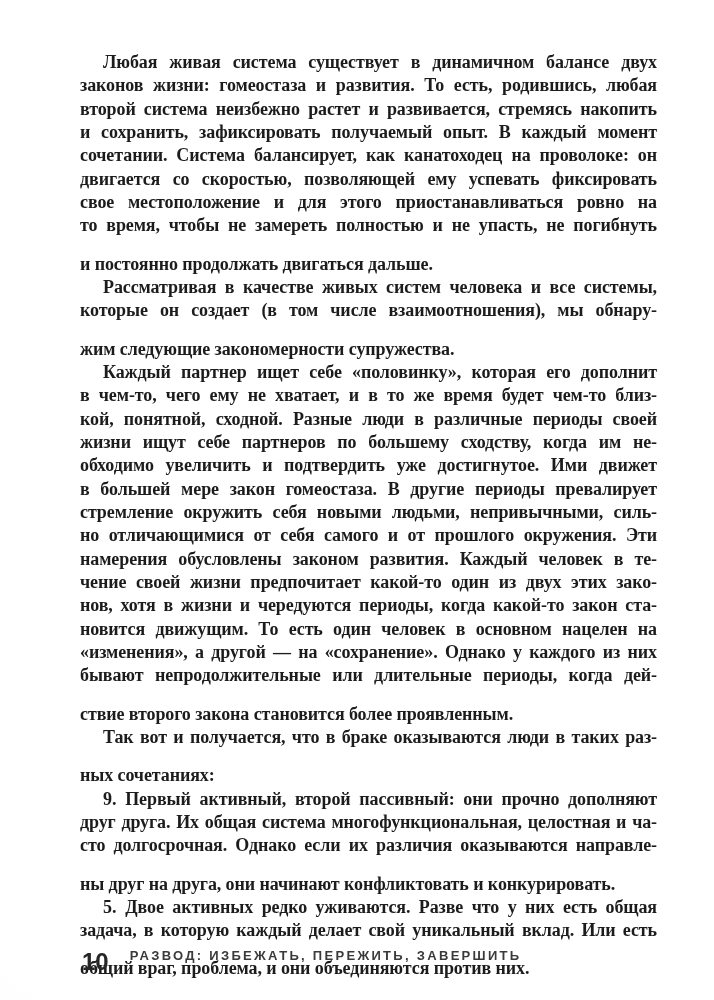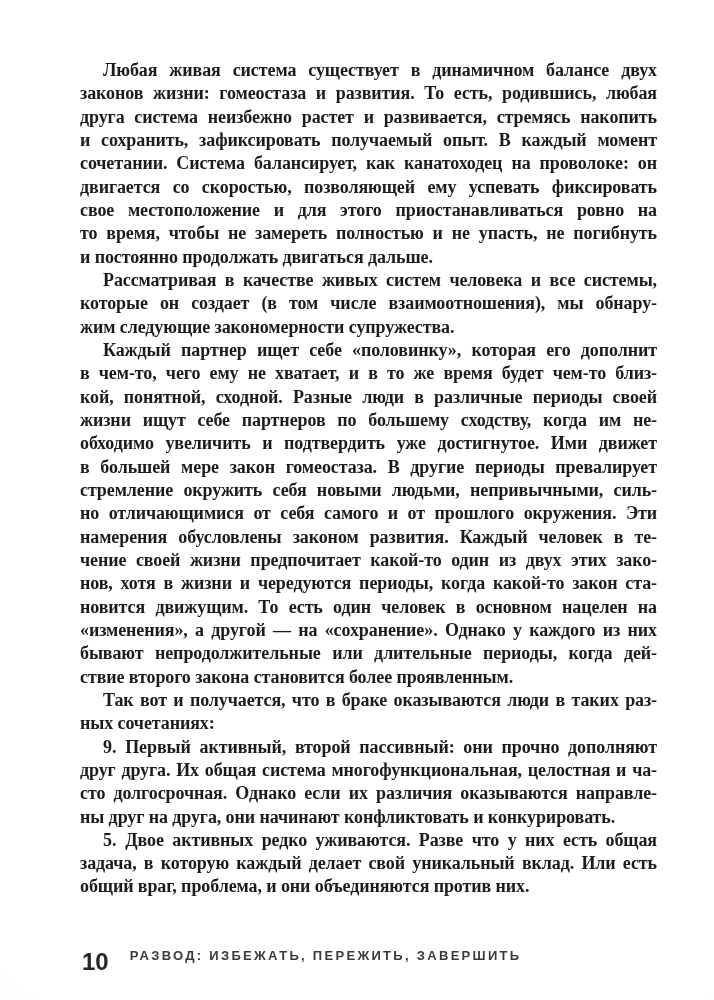--- a/index.html
+++ b/index.html
@@ -11,36 +11,36 @@
     position: relative;
     width: 714px;
     height: 1000px;
     margin: 0 auto;
     background: radial-gradient(130% 105% at 52% 46%, #ffffff 62%, #f2f2f1 92%, #ebebea 100%);
     overflow: hidden;
   }
   .text-block {
     position: absolute;
     left: 80px;
-    top: 59px;
+    top: 51px;
     width: 577px;
     font-family: "Liberation Serif", "DejaVu Serif", serif;
     font-weight: 600;
     font-size: 18px;
     line-height: 23.33px;
     color: #1c1c1c;
     letter-spacing: -0.1px;
   }
   .para { margin: 0; }
   .para .line {
     text-align: justify;
     text-align-last: justify;
   }
   .para .line.first { text-indent: 23px; }
-  .para .line.last  { text-align-last: left; }
+  .para .line.last  { text-align-last: left; margin-top: 15px; }
   .footer {
     position: absolute;
     left: 82px;
     top: 948px;
     display: flex;
     align-items: flex-start;
     gap: 21px;
     font-family: "Liberation Sans", "DejaVu Sans", sans-serif;
   }
   .page-num {
@@ -57,21 +57,21 @@
 </style>
 </head>
 <body>
 
 <div class="sheet">
 
   <div class="text-block">
       <div class="para">
         <div class="line first">Любая живая система существует в динамичном балансе двух</div>
         <div class="line">законов жизни: гомеостаза и развития. То есть, родившись, любая</div>
-        <div class="line">друга система неизбежно растет и развивается, стремясь накопить</div>
+        <div class="line">второй система неизбежно растет и развивается, стремясь накопить</div>
         <div class="line">и сохранить, зафиксировать получаемый опыт. В каждый момент</div>
         <div class="line">сочетании. Система балансирует, как канатоходец на проволоке: он</div>
         <div class="line">двигается со скоростью, позволяющей ему успевать фиксировать</div>
         <div class="line">свое местоположение и для этого приостанавливаться ровно на</div>
         <div class="line">то время, чтобы не замереть полностью и не упасть, не погибнуть</div>
         <div class="line last">и постоянно продолжать двигаться дальше.</div>
       </div>
       <div class="para">
         <div class="line first">Рассматривая в качестве живых систем человека и все системы,</div>
         <div class="line">которые он создает (в том числе взаимоотношения), мы обнару-</div>

